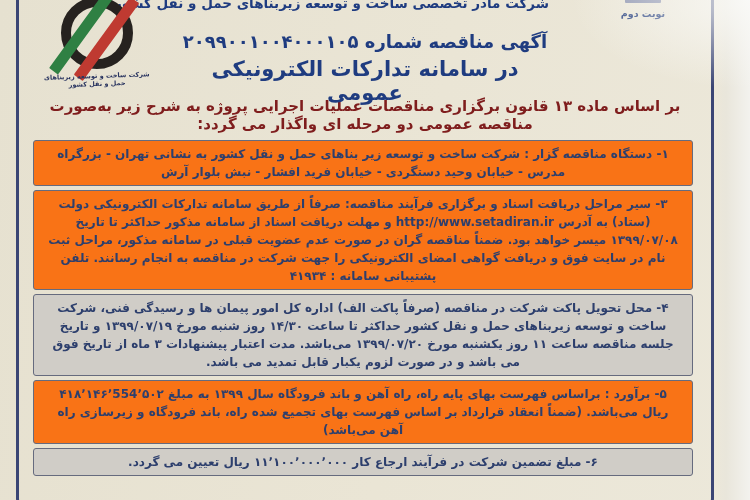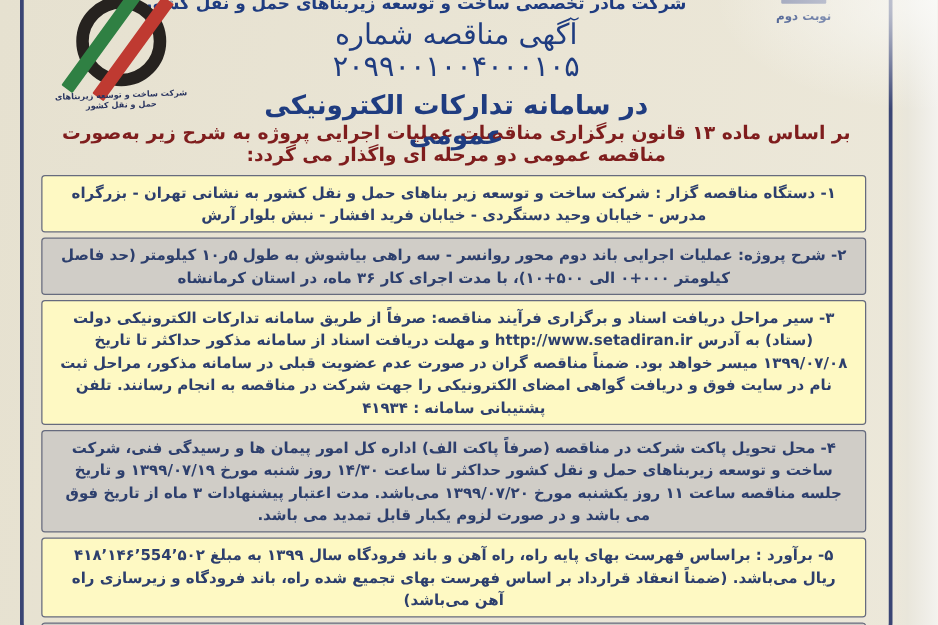--- a/index.html
+++ b/index.html
@@ -32,37 +32,37 @@
   .stripe{position:absolute;border-radius:1px;}
   .stripe.green{width:11px;height:102px;left:17px;top:-18px;transform:rotate(36deg);background:#2f8043;}
   .stripe.red{width:11px;height:96px;left:40px;top:-6px;transform:rotate(36deg);background:#bf3a31;}
   .logo-caption{
     position:absolute;top:76px;left:-20px;width:112px;
     font-size:6.5px;font-weight:bold;color:#2a3560;text-align:center;
     transform:rotate(-2deg);line-height:1.2;
   }
   .titles{margin:0 150px;text-align:center;color:#1f3c80;}
   .company-line{padding-top:14px;font-size:13.5px;font-weight:bold;white-space:nowrap;}
-  .main-title{margin-top:4px;font-size:23px;font-weight:normal;letter-spacing:.5px;}
+  .main-title{margin-top:20px;font-size:18px;font-weight:bold;letter-spacing:.5px;}
   .sub-title{margin-top:5px;font-size:21px;font-weight:bold;}
   .round{position:absolute;top:18px;right:34px;text-align:center;}
   .smudge{width:36px;height:4px;background:#3c4c8c;opacity:.55;border-radius:1px;margin:0 auto 5px auto;}
   .round-label{font-size:9.5px;font-weight:bold;color:#27407e;white-space:nowrap;}
   
   .intro{
     margin-top:14px;text-align:center;
     font-size:15px;font-weight:bold;color:#7f1d1d;
   }
   .rows{margin:7px 6px 0 2px;}
   .row{
     border:1px solid #666b7e;border-radius:3px;
     margin-bottom:4px;padding:4px 14px;
     text-align:center;font-size:12px;line-height:1.5;font-weight:bold;color:#2d3f6d;
   }
-  .row.light{background:#fef9c3;}
+  .row.light{background:#f97316;}
   .row.shaded{background:#d0cdc7;}
 </style>
 </head>
 <body>
 
 <div class="photo">
 
   <div class="frame">
 
     <div class="header">
@@ -84,21 +84,20 @@
         <div class="smudge"></div>
         <div class="round-label">نوبت دوم</div>
       </div>
 
     </div>
 
     <div class="intro">بر اساس ماده ۱۳ قانون برگزاری مناقصات عملیات اجرایی پروژه به شرح زیر به‌صورت مناقصه عمومی دو مرحله ای واگذار می گردد:</div>
 
     <div class="rows">
       <div class="row light">۱- دستگاه مناقصه گزار : شرکت ساخت و توسعه زیر بناهای حمل و نقل کشور به نشانی تهران - بزرگراه مدرس - خیابان وحید دستگردی - خیابان فرید افشار - نبش بلوار آرش</div>
-      <div class="row shaded">۲- شرح پروژه: عملیات اجرایی باند دوم محور روانسر - سه راهی بیاشوش به طول ۵ر۱۰ کیلومتر (حد فاصل کیلومتر ۰۰۰+۰ الی ۵۰۰+۱۰)، با مدت اجرای کار ۳۶ ماه، در استان کرمانشاه</div>
       <div class="row light">۳- سیر مراحل دریافت اسناد و برگزاری فرآیند مناقصه: صرفاً از طریق سامانه تدارکات الکترونیکی دولت (ستاد) به آدرس http://www.setadiran.ir و مهلت دریافت اسناد از سامانه مذکور حداکثر تا تاریخ ۱۳۹۹/۰۷/۰۸ میسر خواهد بود. ضمناً مناقصه گران در صورت عدم عضویت قبلی در سامانه مذکور، مراحل ثبت نام در سایت فوق و دریافت گواهی امضای الکترونیکی را جهت شرکت در مناقصه به انجام رسانند. تلفن پشتیبانی سامانه : ۴۱۹۳۴</div>
       <div class="row shaded">۴- محل تحویل پاکت شرکت در مناقصه (صرفاً پاکت الف) اداره کل امور پیمان ها و رسیدگی فنی، شرکت ساخت و توسعه زیربناهای حمل و نقل کشور حداکثر تا ساعت ۱۴/۳۰ روز شنبه مورخ ۱۳۹۹/۰۷/۱۹ و تاریخ جلسه مناقصه ساعت ۱۱ روز یکشنبه مورخ ۱۳۹۹/۰۷/۲۰ می‌باشد. مدت اعتبار پیشنهادات ۳ ماه از تاریخ فوق می باشد و در صورت لزوم یکبار قابل تمدید می باشد.</div>
       <div class="row light">۵- برآورد : براساس فهرست بهای پایه راه، راه آهن و باند فرودگاه سال ۱۳۹۹ به مبلغ ۴۱۸٬۱۴۶٬554٬۵۰۲ ریال می‌باشد. (ضمناً انعقاد قرارداد بر اساس فهرست بهای تجمیع شده راه، باند فرودگاه و زیرسازی راه آهن می‌باشد)</div>
       <div class="row shaded">۶- مبلغ تضمین شرکت در فرآیند ارجاع کار ۱۱٬۱۰۰٬۰۰۰٬۰۰۰ ریال تعیین می گردد.</div>
 
     </div>
 
   </div>
 
   <div class="edge-right"></div>

